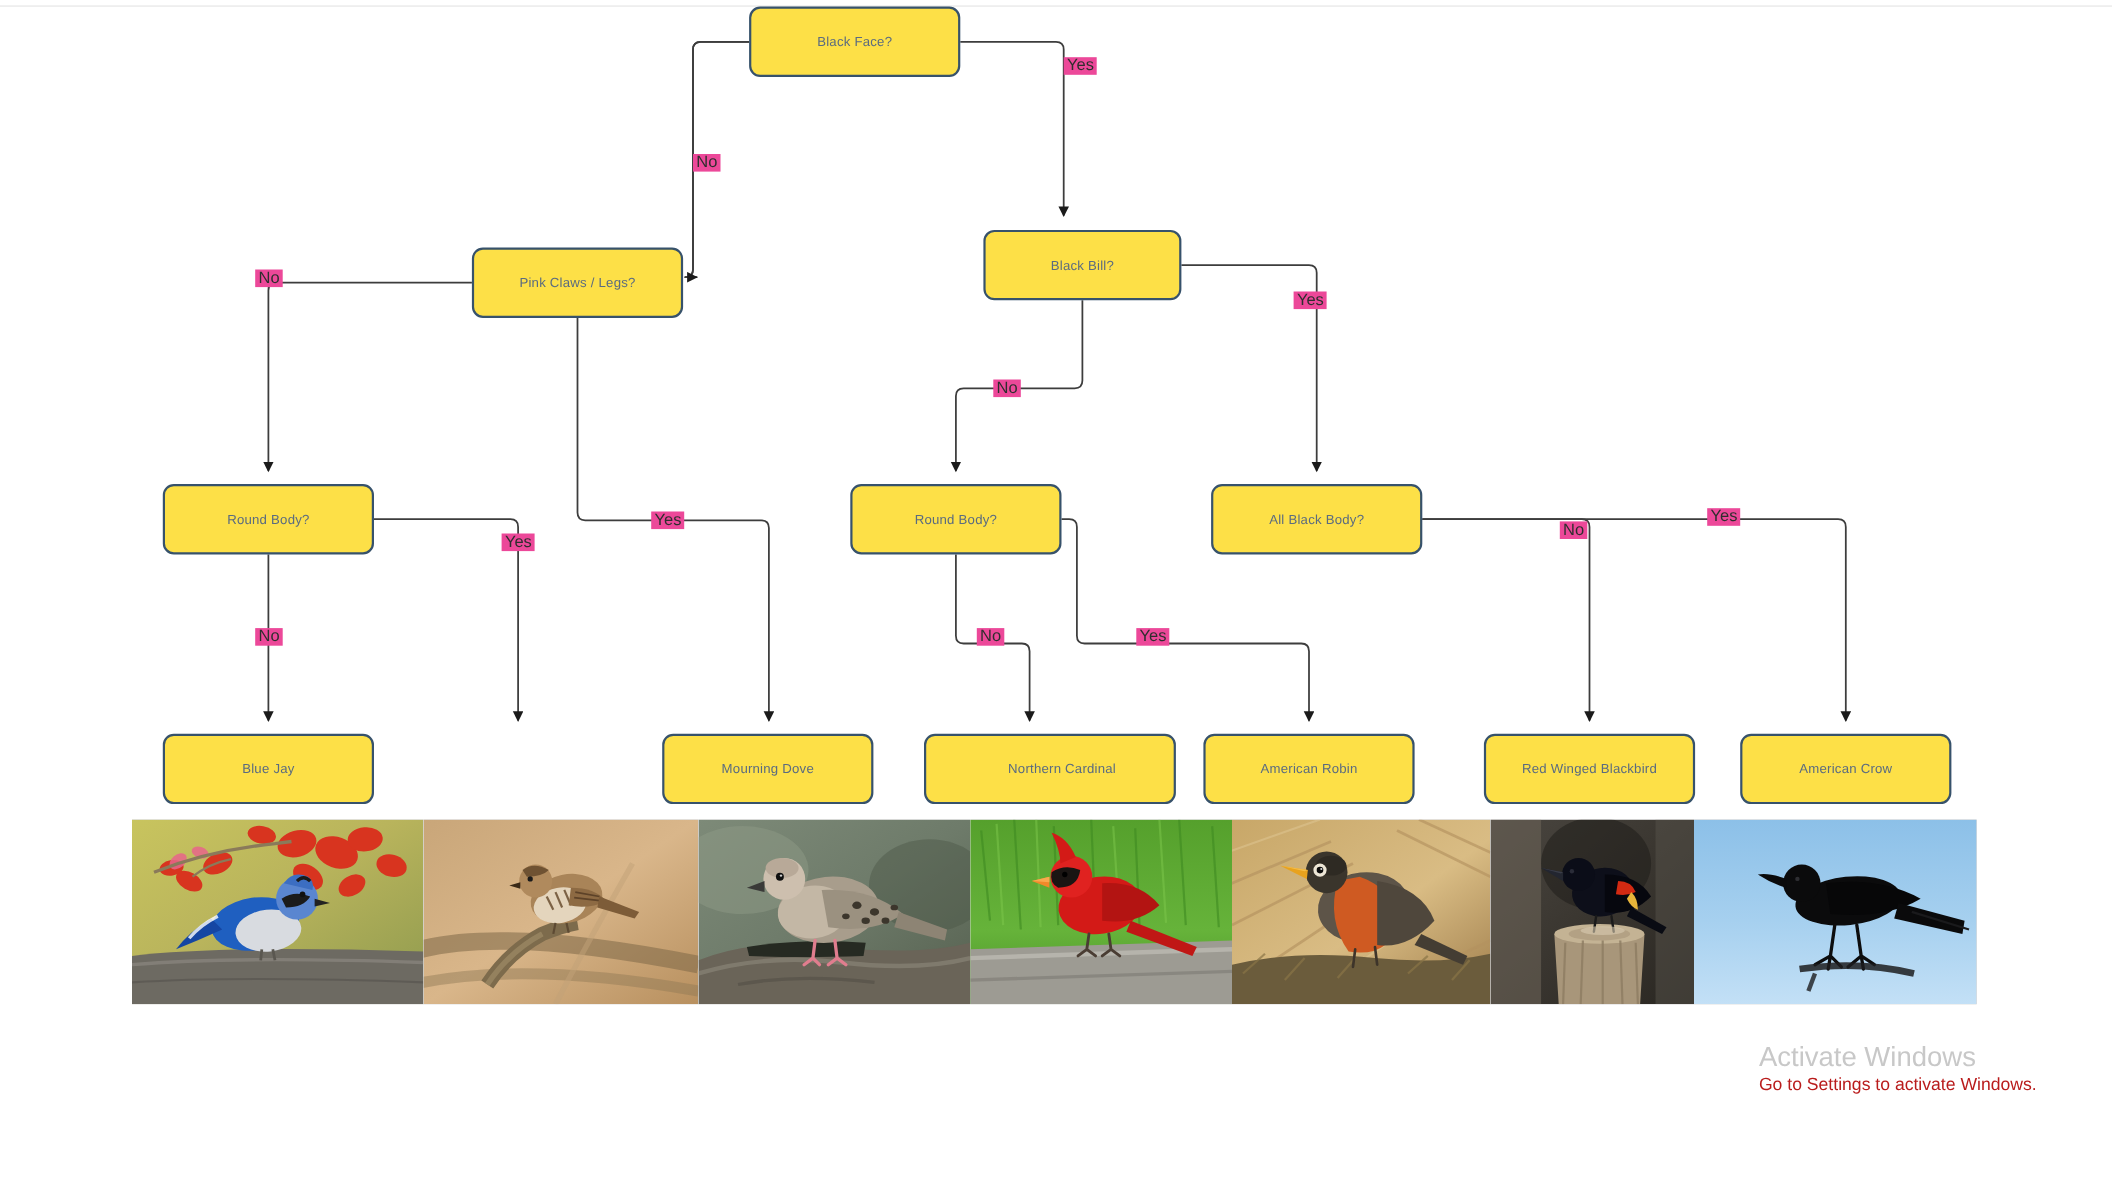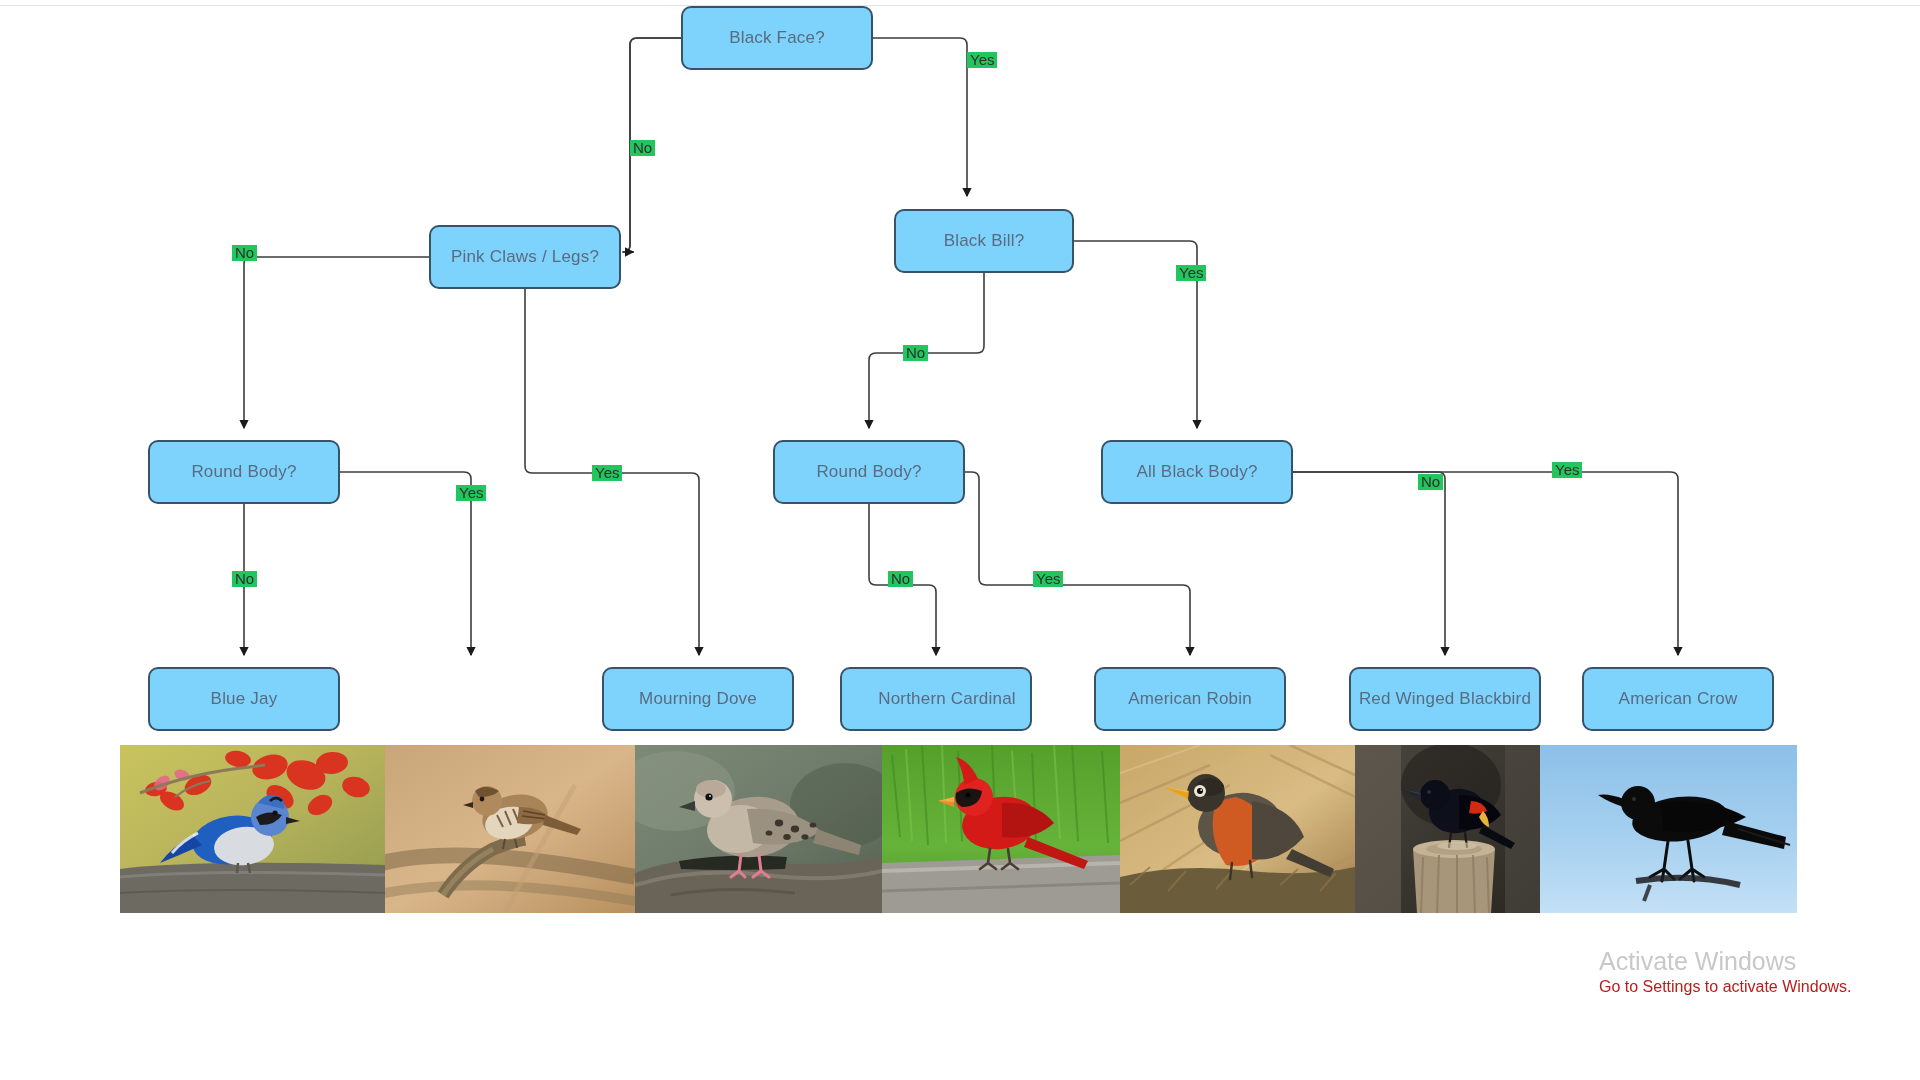--- a/index.html
+++ b/index.html
@@ -35,42 +35,42 @@
   svg.edges {
     position: absolute;
     left: 0; top: 0;
     width: 1920px;
     height: 1080px;
     pointer-events: none;
   }
   .node {
     position: absolute;
     box-sizing: border-box;
-    background: #7dd3fc;
+    background: #fde047;
     border: 2px solid #37526b;
     border-radius: 10px;
     display: flex;
     align-items: center;
     justify-content: center;
     color: #4a5568;
-    font-size: 17px;
+    font-size: 12px;
     letter-spacing: .2px;
     font-family: "Liberation Sans", sans-serif;
     z-index: 3;
   }
   .node-label {
     color: #5a6b80;
     white-space: nowrap;
   }
   .edge-label {
     position: absolute;
     font-size: 15px;
     color: #2e2e2e;
     font-family: "Liberation Sans", sans-serif;
-    background: #22c55e;
+    background: #ec4899;
     padding: 0 3px;
     line-height: 16px;
     z-index: 4;
     white-space: nowrap;
   }
   
   #photo-strip {
     position: absolute;
     display: flex;
     z-index: 2;
@@ -163,21 +163,21 @@
     <div class="node" style="left:1101px;top:440px;width:192px;height:64px;">
       <span class="node-label">All Black Body?</span>
     </div>
 
     <div class="node" style="left:148px;top:667px;width:192px;height:64px;">
       <span class="node-label">Blue Jay</span>
     </div>
     <div class="node" style="left:602px;top:667px;width:192px;height:64px;">
       <span class="node-label">Mourning Dove</span>
     </div>
-    <div class="node" style="left:840px;top:667px;width:192px;height:64px;padding-left:22px;">
+    <div class="node" style="left:840px;top:667px;width:229px;height:64px;padding-left:22px;">
       <span class="node-label">Northern Cardinal</span>
     </div>
     <div class="node" style="left:1094px;top:667px;width:192px;height:64px;">
       <span class="node-label">American Robin</span>
     </div>
     <div class="node" style="left:1349px;top:667px;width:192px;height:64px;">
       <span class="node-label">Red Winged Blackbird</span>
     </div>
     <div class="node" style="left:1582px;top:667px;width:192px;height:64px;">
       <span class="node-label">American Crow</span>

